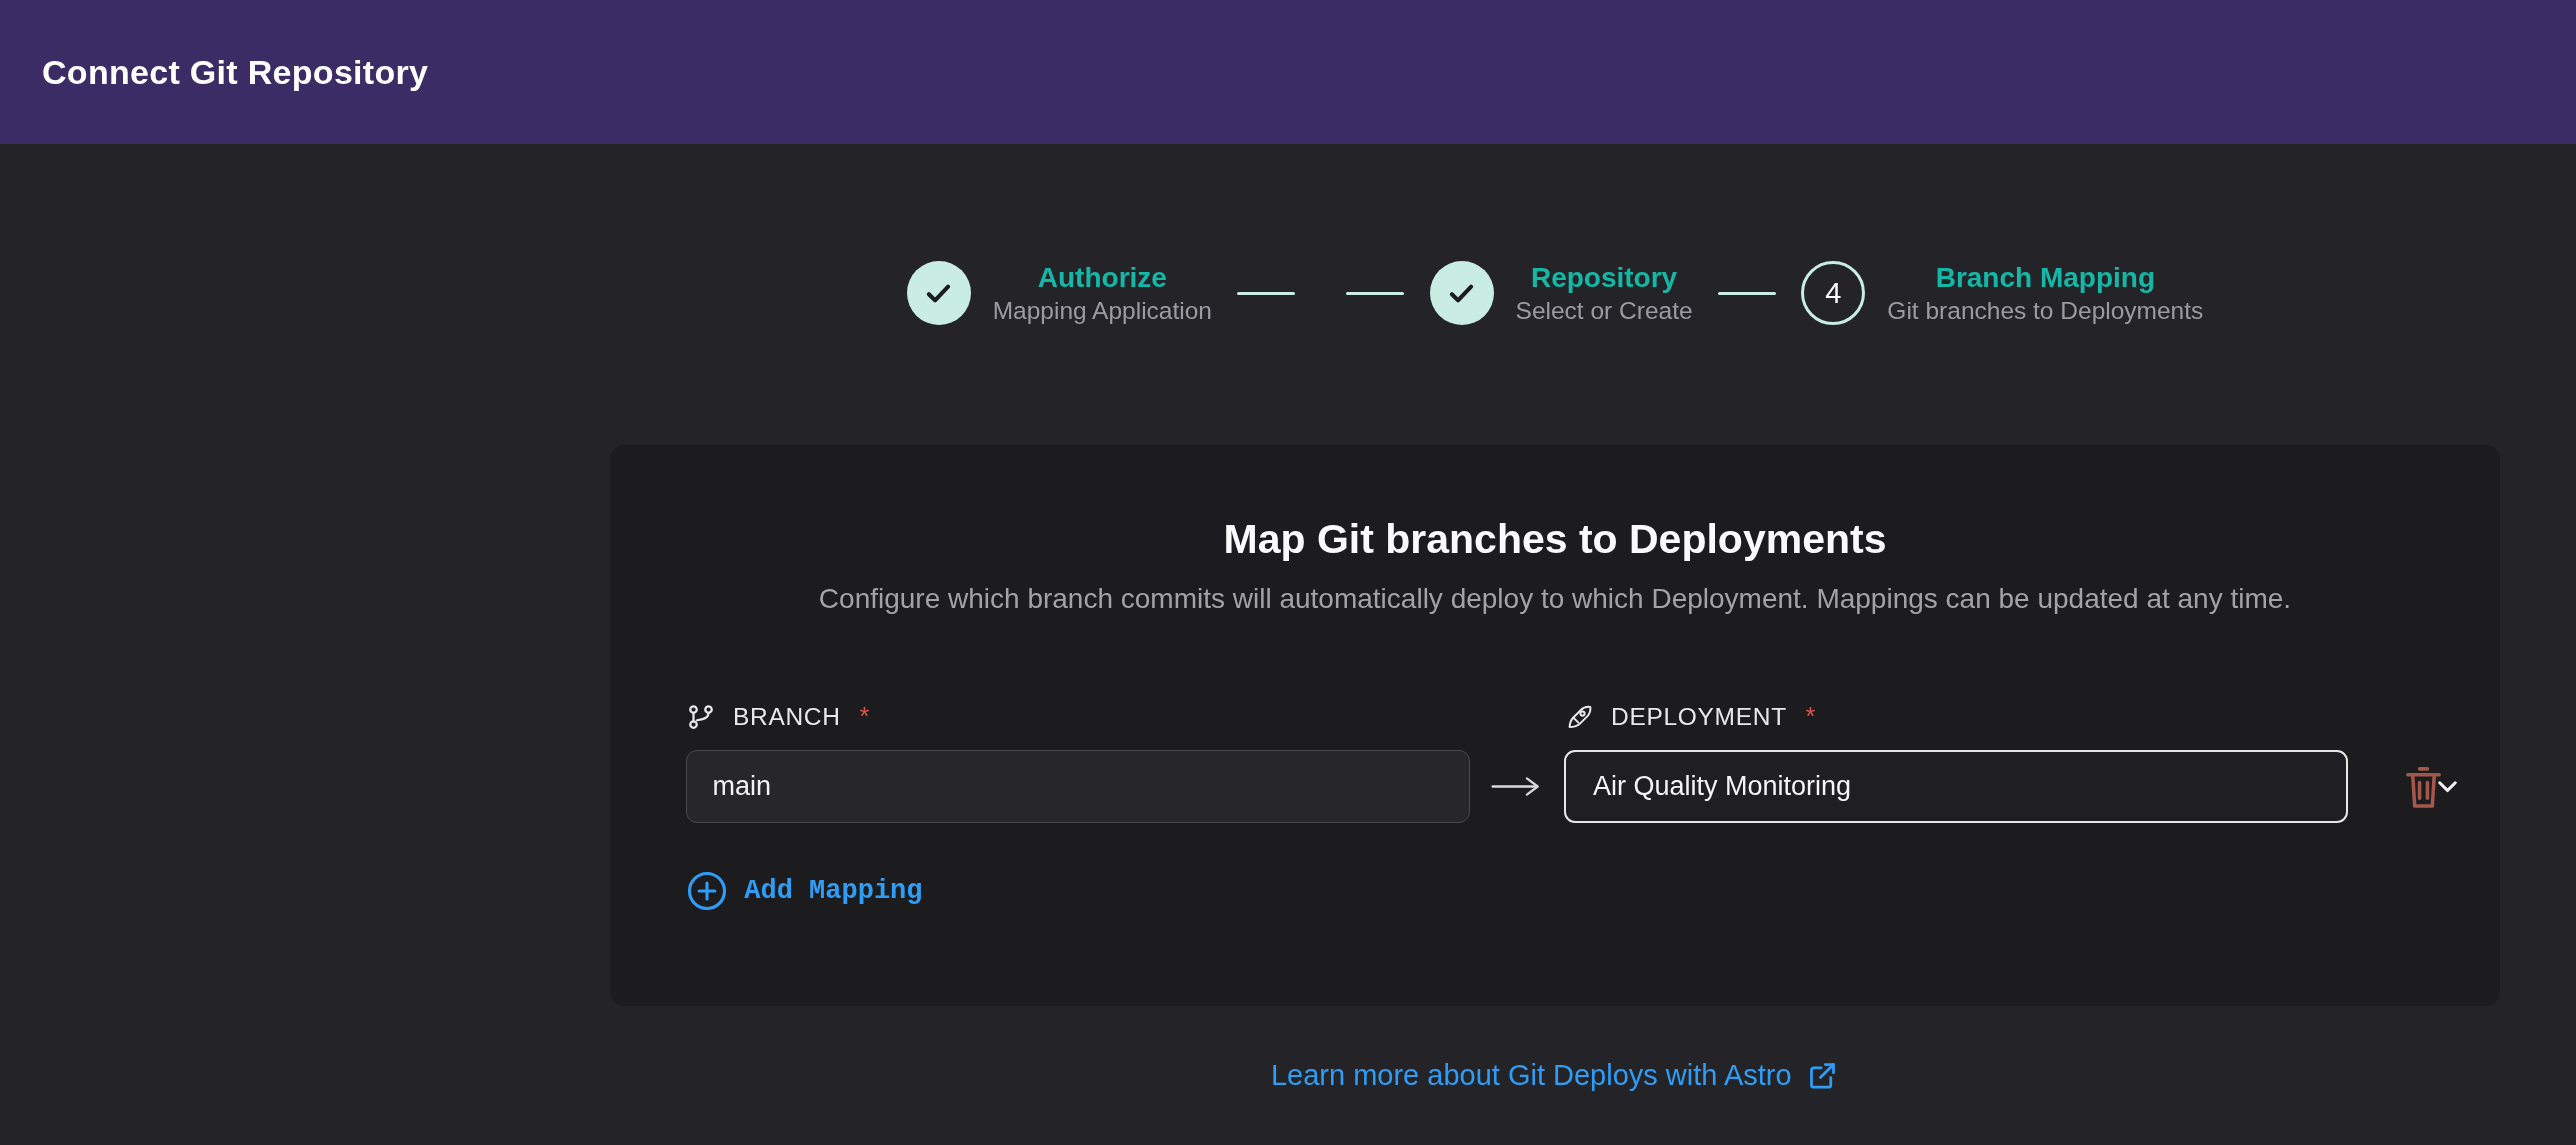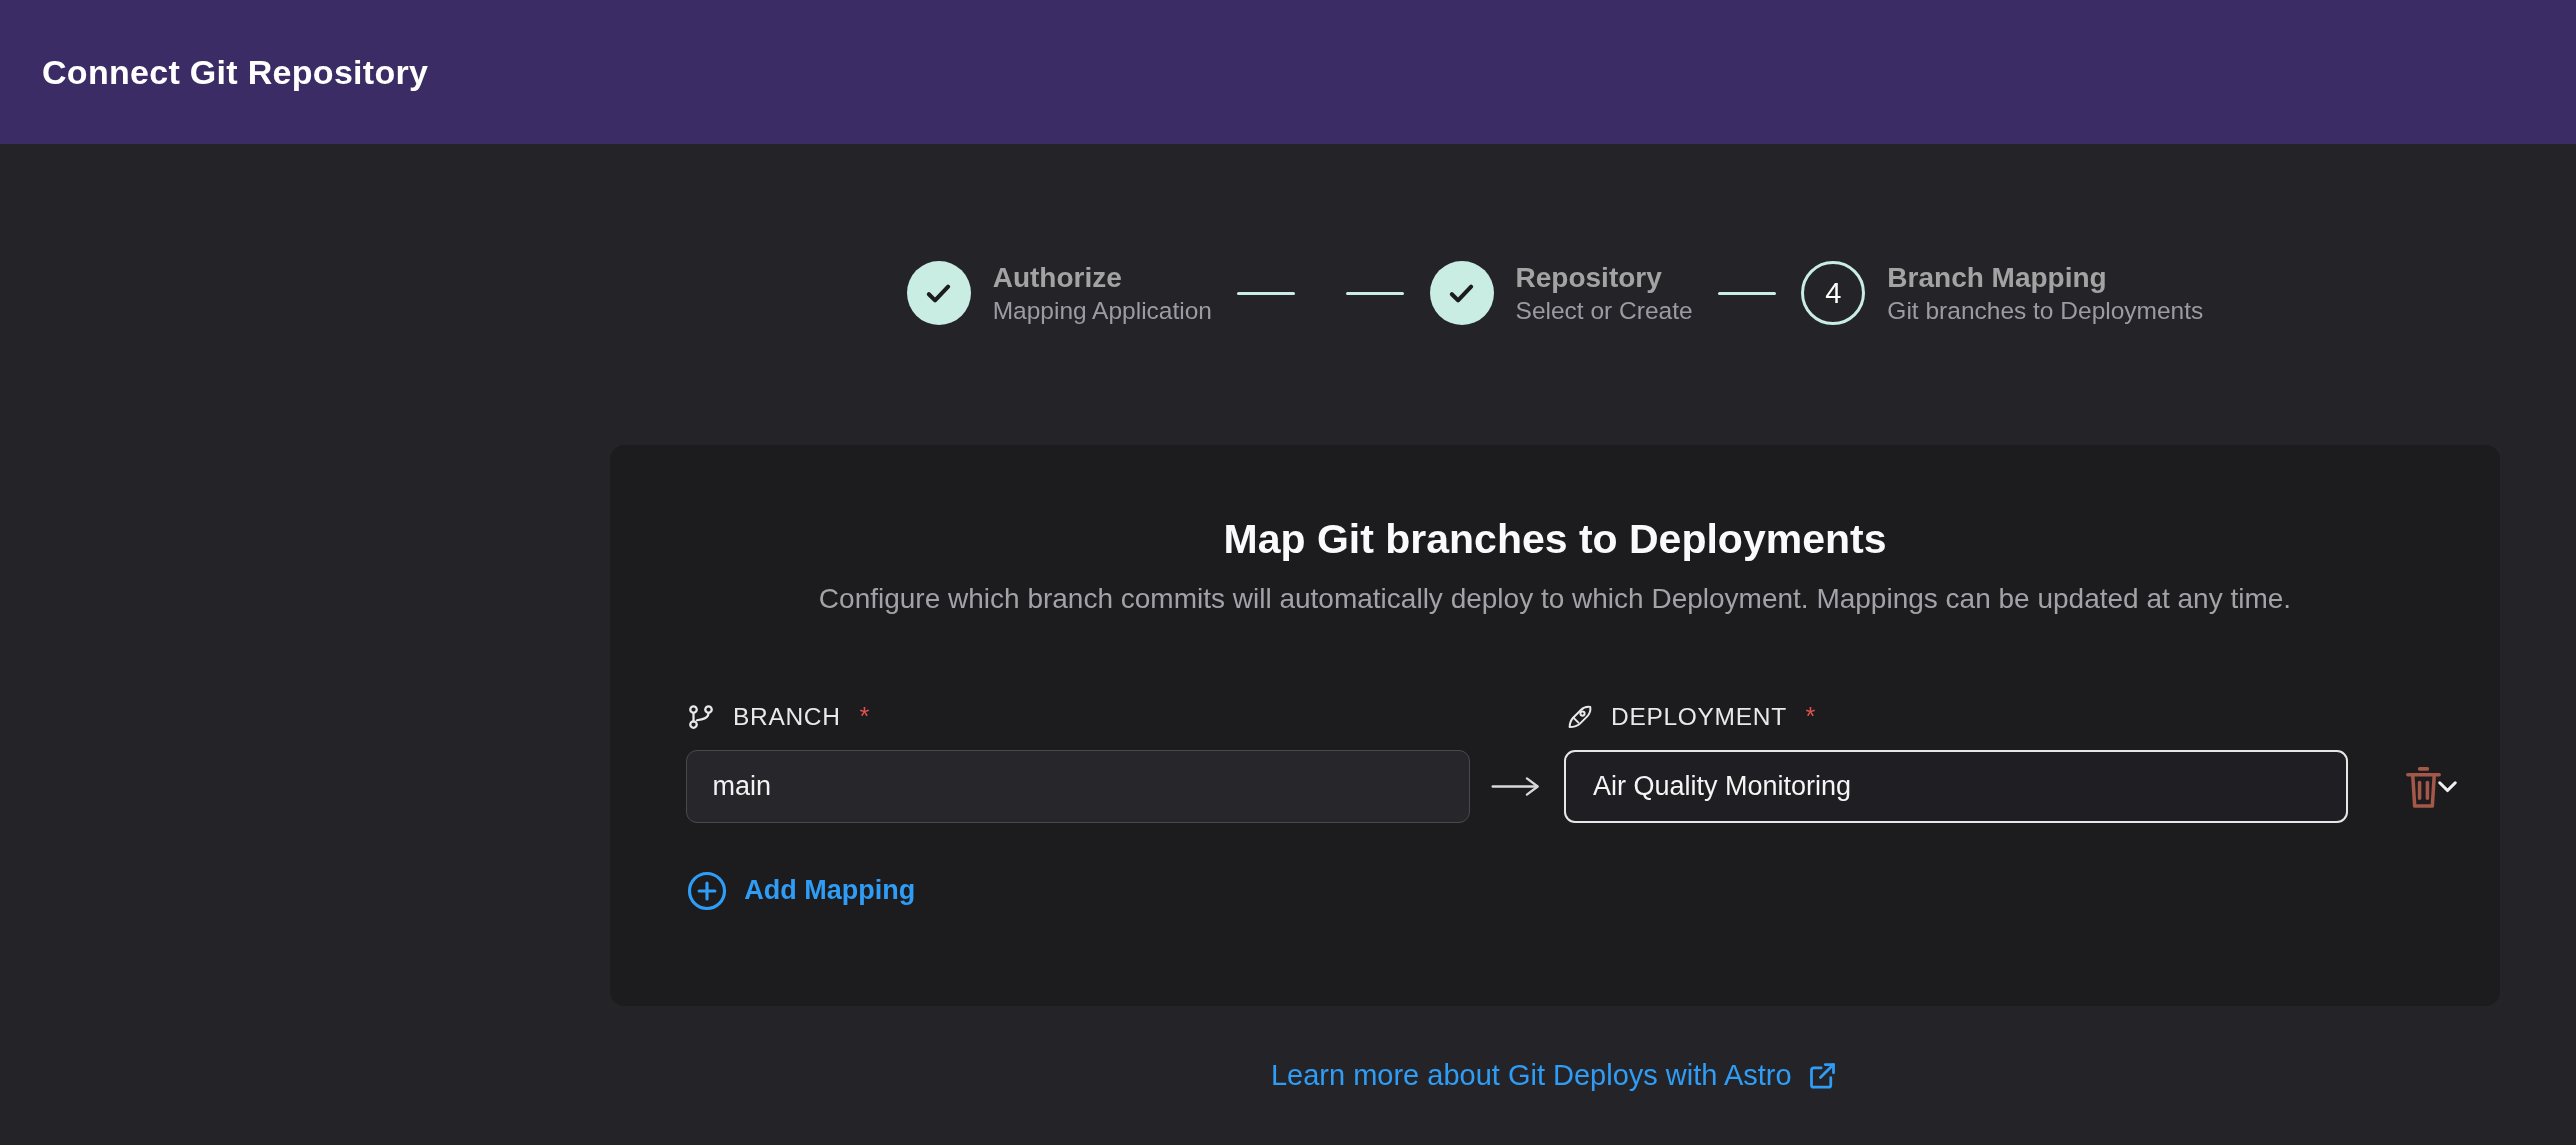--- a/index.html
+++ b/index.html
@@ -57,22 +57,23 @@
   .step-circle.current {
     background: transparent;
     border: 3.6px solid #c9ece3;
     color: #ffffff;
     font-size: 29px;
     font-weight: 400;
   }
   .step-text .t {
     font-size: 28px;
     font-weight: 700;
-    color: #a3a3a3;
+    color: #14b8a6;
     line-height: 1.25;
+    text-align: center;
   }
   .step-text .s {
     font-size: 24.5px;
     font-weight: 400;
     color: #9b9ba1;
     line-height: 1.3;
   }
   .connector {
     width: 58px;
     height: 3.6px;
@@ -182,21 +183,21 @@
     margin-top: 47px;
     display: inline-flex;
     align-items: center;
     gap: 16.3px;
     background: none;
     border: none;
     cursor: pointer;
     color: #2f9df5;
     font-size: 27px;
     font-weight: 700;
-    font-family: Liberation Sans, sans-serif;
+    font-family: Liberation Mono, monospace;
   }
 
   
   .footer-link-row {
     margin-top: 53px;
     display: flex;
     justify-content: center;
   }
   .learn-link {
     display: inline-flex;

